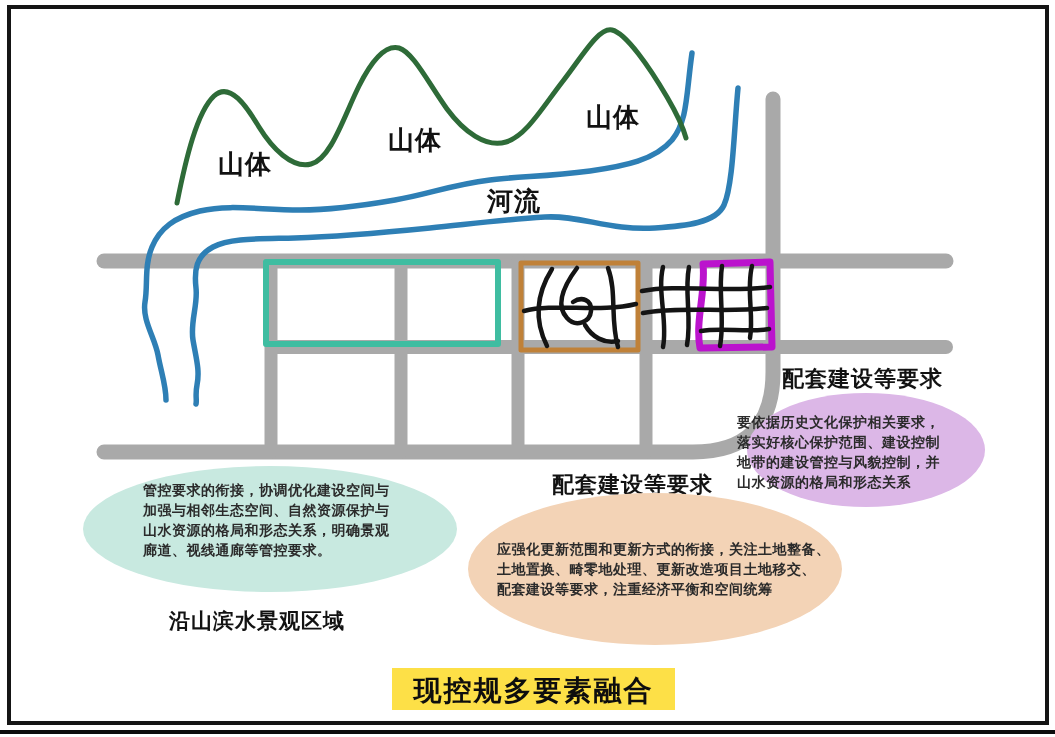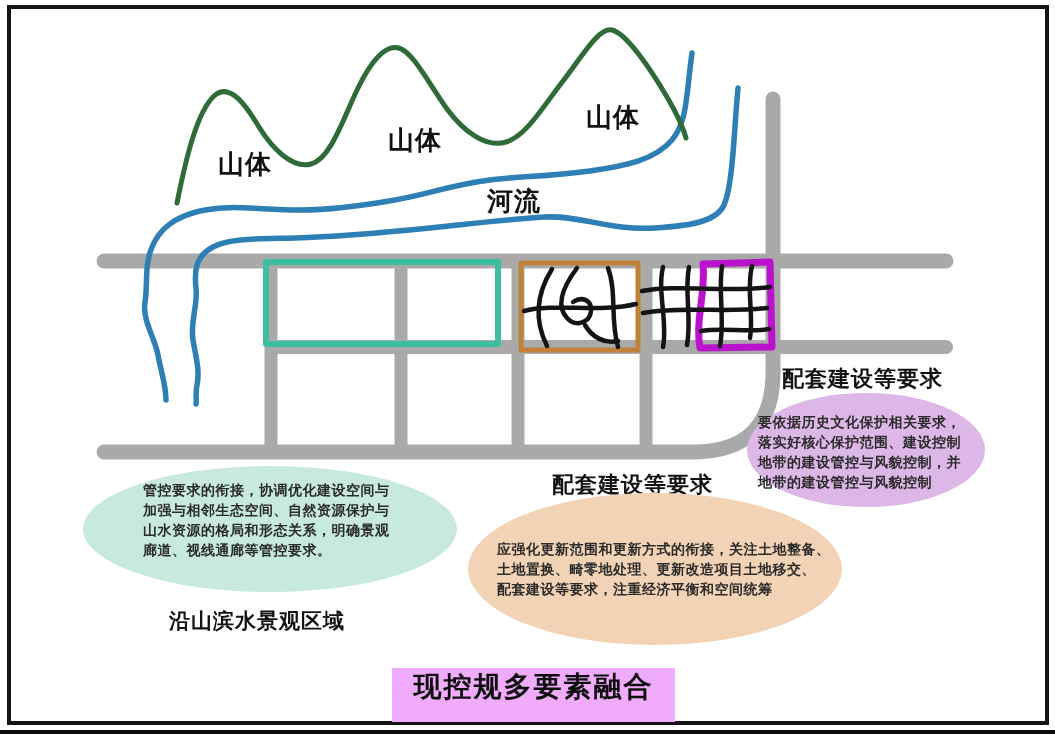--- a/index.html
+++ b/index.html
@@ -27,22 +27,22 @@
   .note{
     position:absolute;font-weight:bold;color:#2b2b2b;
     font-size:14px;line-height:20px;letter-spacing:0.5px;
     white-space:nowrap;
   }
   .ellipse{position:absolute;border-radius:50%;}
   #landscape-ellipse{left:83px;top:466px;width:374px;height:126px;background:#c8e9e0;}
   #renewal-ellipse{left:468px;top:493px;width:374px;height:152px;background:#f3d3b6;}
   #history-ellipse{left:747px;top:393px;width:238px;height:114px;background:#dcb7e7;}
   #title-box{
-    left:392px;top:668px;width:283px;height:54px;background:#f0abfc;
-    display:flex;align-items:flex-start;justify-content:center;
+    left:392px;top:668px;width:283px;height:42px;background:#fde047;
+    display:flex;align-items:flex-end;justify-content:center;
   }
   #title-text{
     font-size:28px;font-weight:bold;color:#0e0e0e;letter-spacing:2px;white-space:nowrap;
   }
 </style>
 </head>
 <body>
 
 <div id="frame" class="abs"></div>
 
@@ -114,24 +114,24 @@
 </div>
 
 <div id="renewal-ellipse" class="ellipse"></div>
 <div class="note" style="left:497px;top:539px;">
   <div>应强化更新范围和更新方式的衔接，关注土地整备、</div>
   <div>土地置换、畸零地处理、更新改造项目土地移交、</div>
   <div>配套建设等要求，注重经济平衡和空间统筹</div>
 </div>
 
 <div id="history-ellipse" class="ellipse"></div>
-<div class="note" style="left:758px;top:412px;">
+<div class="note" style="left:737px;top:412px;">
   <div>要依据历史文化保护相关要求，</div>
   <div>落实好核心保护范围、建设控制</div>
   <div>地带的建设管控与风貌控制，并</div>
-  <div>地带的建设管控与风貌控制</div>
+  <div>山水资源的格局和形态关系</div>
 </div>
 
 <div id="title-box" class="abs">
   <span id="title-text">现控规多要素融合</span>
 </div>
 
 <div id="footer-line" class="abs"></div>
 
 </body></html>

